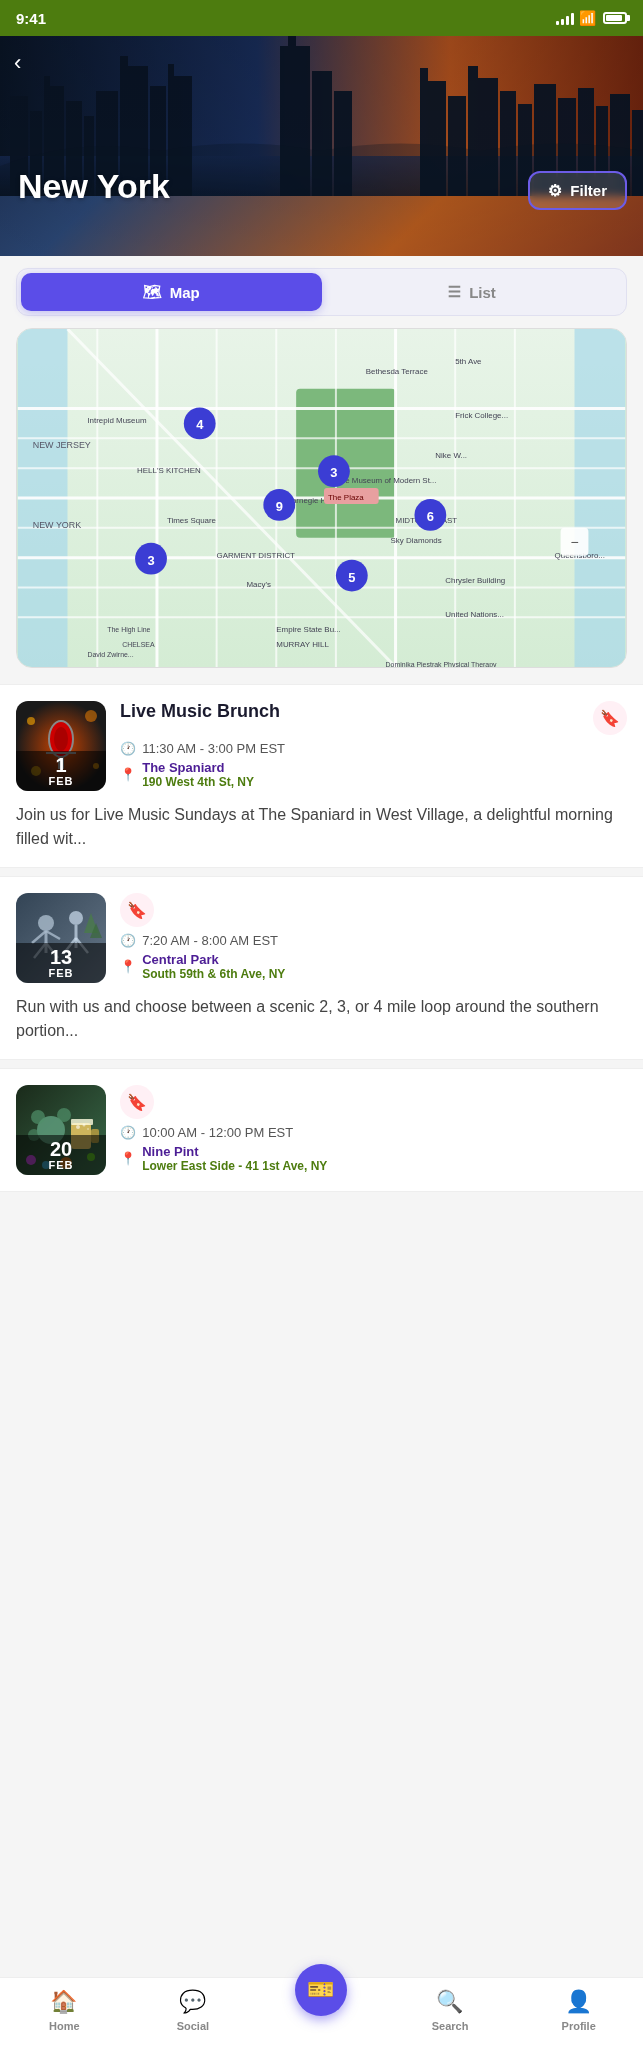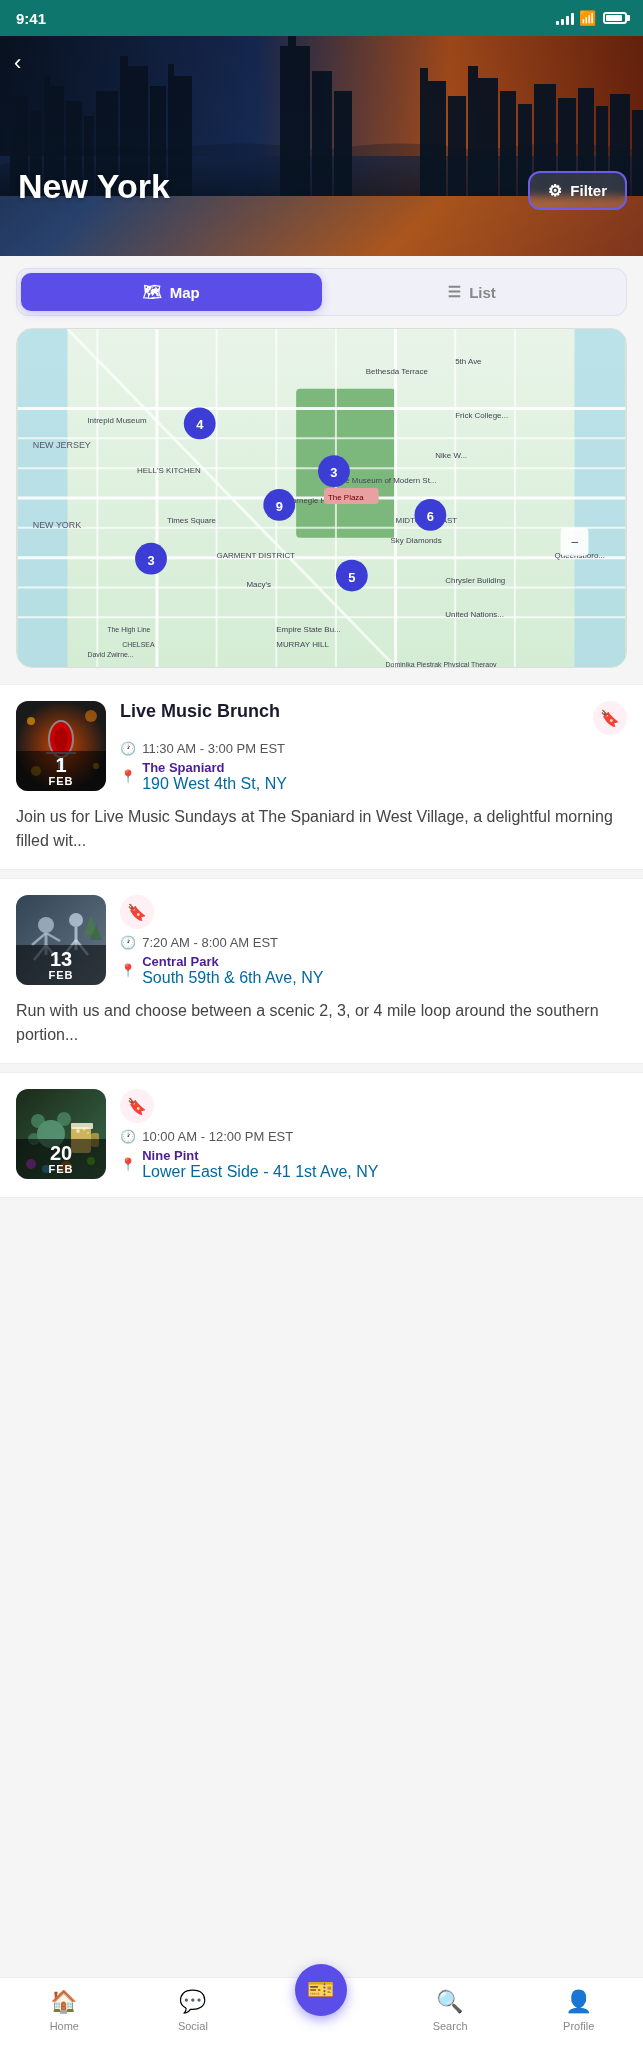--- a/index.html
+++ b/index.html
@@ -6,21 +6,21 @@
     * { margin: 0; padding: 0; box-sizing: border-box; }
     body {
       font-family: -apple-system, BlinkMacSystemFont, 'Segoe UI', sans-serif;
       width: 643px;
       background: #f5f5f5;
       overflow-x: hidden;
     }
 
     
     .status-bar {
-      background: #0f766e;
+      background: #4d7c0f;
       color: #fff;
       display: flex;
       justify-content: space-between;
       align-items: center;
       padding: 16px 16px;
       height: 36px;
     }
     .status-time { font-size: 15px; font-weight: 600; }
     .status-icons { display: flex; align-items: center; gap: 6px; }
     .signal-bars { display: flex; align-items: flex-end; gap: 2px; height: 14px; }
@@ -209,21 +209,21 @@
     }
     .event-meta-row {
       display: flex;
       align-items: center;
       gap: 6px;
       font-size: 13px;
       color: #555;
     }
     .meta-icon { font-size: 13px; color: #888; }
     .event-venue { font-weight: 600; color: #4c1d95; }
-    .event-address { color: #0369a1; font-size: 16px; }
+    .event-address { color: #4d7c0f; font-size: 12px; font-weight: bold; }
     .event-desc {
       font-size: 16px;
       color: #444;
       line-height: 1.5;
     }
 
     
     .bottom-nav {
       position: fixed;
       bottom: 0; left: 0;
@@ -243,21 +243,21 @@
       cursor: pointer;
       position: relative;
     }
     .nav-icon-wrap {
       width: 28px; height: 28px;
       display: flex; align-items: center; justify-content: center;
     }
     .nav-icon { font-size: 22px; }
     .nav-label {
       font-size: 11px;
-      font-weight: 400;
+      font-weight: 700;
     }
     .nav-item.active .nav-label { color: #5b4de8; }
     .nav-item.inactive .nav-label { color: #888; }
     .nav-item.inactive .nav-icon { color: #888; }
 
     
     .events-fab {
       position: absolute;
       top: -24px;
       left: 50%;

